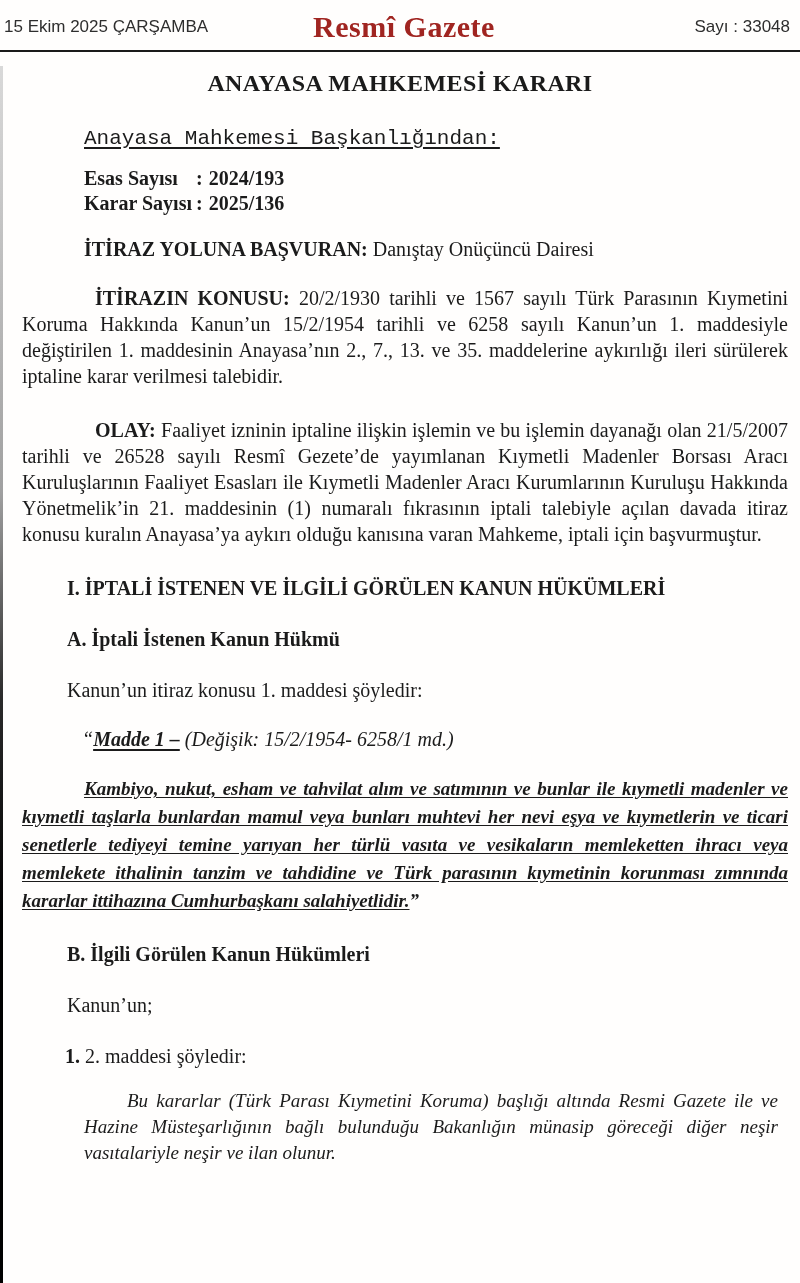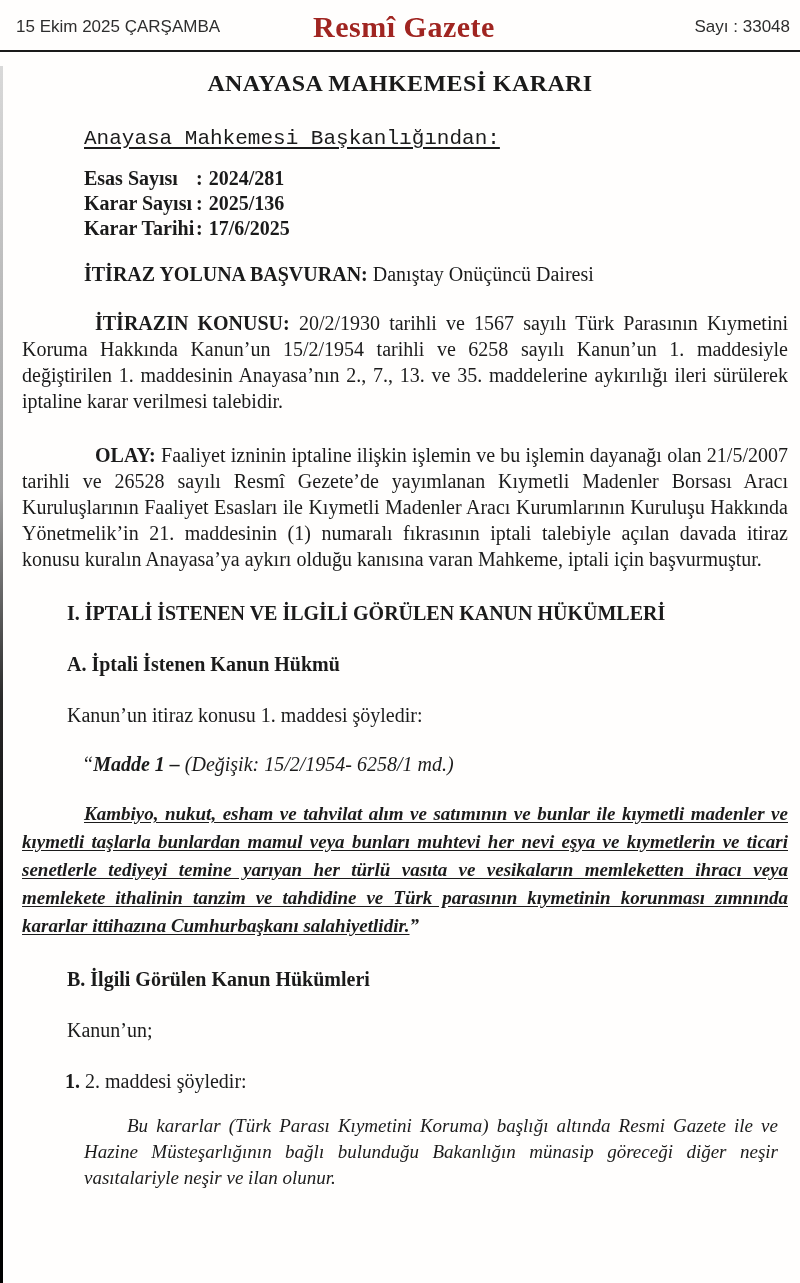--- a/index.html
+++ b/index.html
@@ -15,21 +15,21 @@
   }
   
   .header {
     position: relative;
     height: 52px;
     box-sizing: border-box;
     border-bottom: 2px solid #1a1a1a;
     display: flex;
     justify-content: space-between;
     align-items: center;
-    padding: 8px 10px 4px 16px;
+    padding: 8px 10px 4px 4px;
     font-family: "Liberation Sans", sans-serif;
     font-size: 17px;
     color: #2e2e2e;
   }
   .masthead {
     position: absolute;
     left: 8px; right: 0;
     text-align: center;
     font-family: "Liberation Serif", serif;
     font-weight: bold;
@@ -64,21 +64,21 @@
     font-size: 20px;
     line-height: 26px;
     text-align: justify;
     text-indent: 73px;
   }
   .para + .para { margin-top: 28px; }
   .heading { margin: 28px 0 0 45px; font-weight: bold; font-size: 20px; }
   .heading-top { margin-top: 30px; }
   .plain-line { margin: 28px 0 0 45px; font-size: 20px; }
   .madde-line { margin: 26px 0 0 60px; font-style: italic; font-size: 20px; }
-  .madde-lead { font-weight: bold; text-underline-offset: 3px; margin-top: 15px; }
+  .madde-lead { font-weight: bold; text-decoration: underline; text-underline-offset: 3px; margin-top: 15px; }
   .law-quote {
     margin-top: 24px;
     font-size: 19px;
     line-height: 28px;
     text-align: justify;
     text-indent: 62px;
     font-style: italic;
     font-weight: bold;
   }
   .law-quote .underlined { text-decoration: underline; text-underline-offset: 2px; }
@@ -116,27 +116,24 @@
   </div>
 
   <div class="doc-title">ANAYASA MAHKEMESİ KARARI</div>
 
   <div class="content">
 
     <div class="from-line">Anayasa Mahkemesi Başkanlığından:</div>
 
     <div class="case-block">
       <div>
-        <span class="case-label">Esas Sayısı</span><span>:</span><span class="case-value">2024/281</span>
+        <span class="case-label">Esas Sayısı</span><span>:</span><span class="case-value">2024/193</span>
       </div>
       <div>
         <span class="case-label">Karar Sayısı</span><span>:</span><span class="case-value">2025/136</span>
-      </div>
-      <div>
-        <span class="case-label">Karar Tarihi</span><span>:</span><span class="case-value">17/6/2025</span>
       </div>
     </div>
 
     <div class="applicant">
       <span class="bold">İTİRAZ YOLUNA BAŞVURAN:</span><span> Danıştay Onüçüncü Dairesi</span>
     </div>
 
     <p class="para">
       <span class="bold">İTİRAZIN KONUSU:</span><span> 20/2/1930 tarihli ve 1567 sayılı Türk Parasının Kıymetini Koruma Hakkında Kanun’un 15/2/1954 tarihli ve 6258 sayılı Kanun’un 1. maddesiyle değiştirilen 1. maddesinin Anayasa’nın 2., 7., 13. ve 35. maddelerine aykırılığı ileri sürülerek iptaline karar verilmesi talebidir.</span>
     </p>

